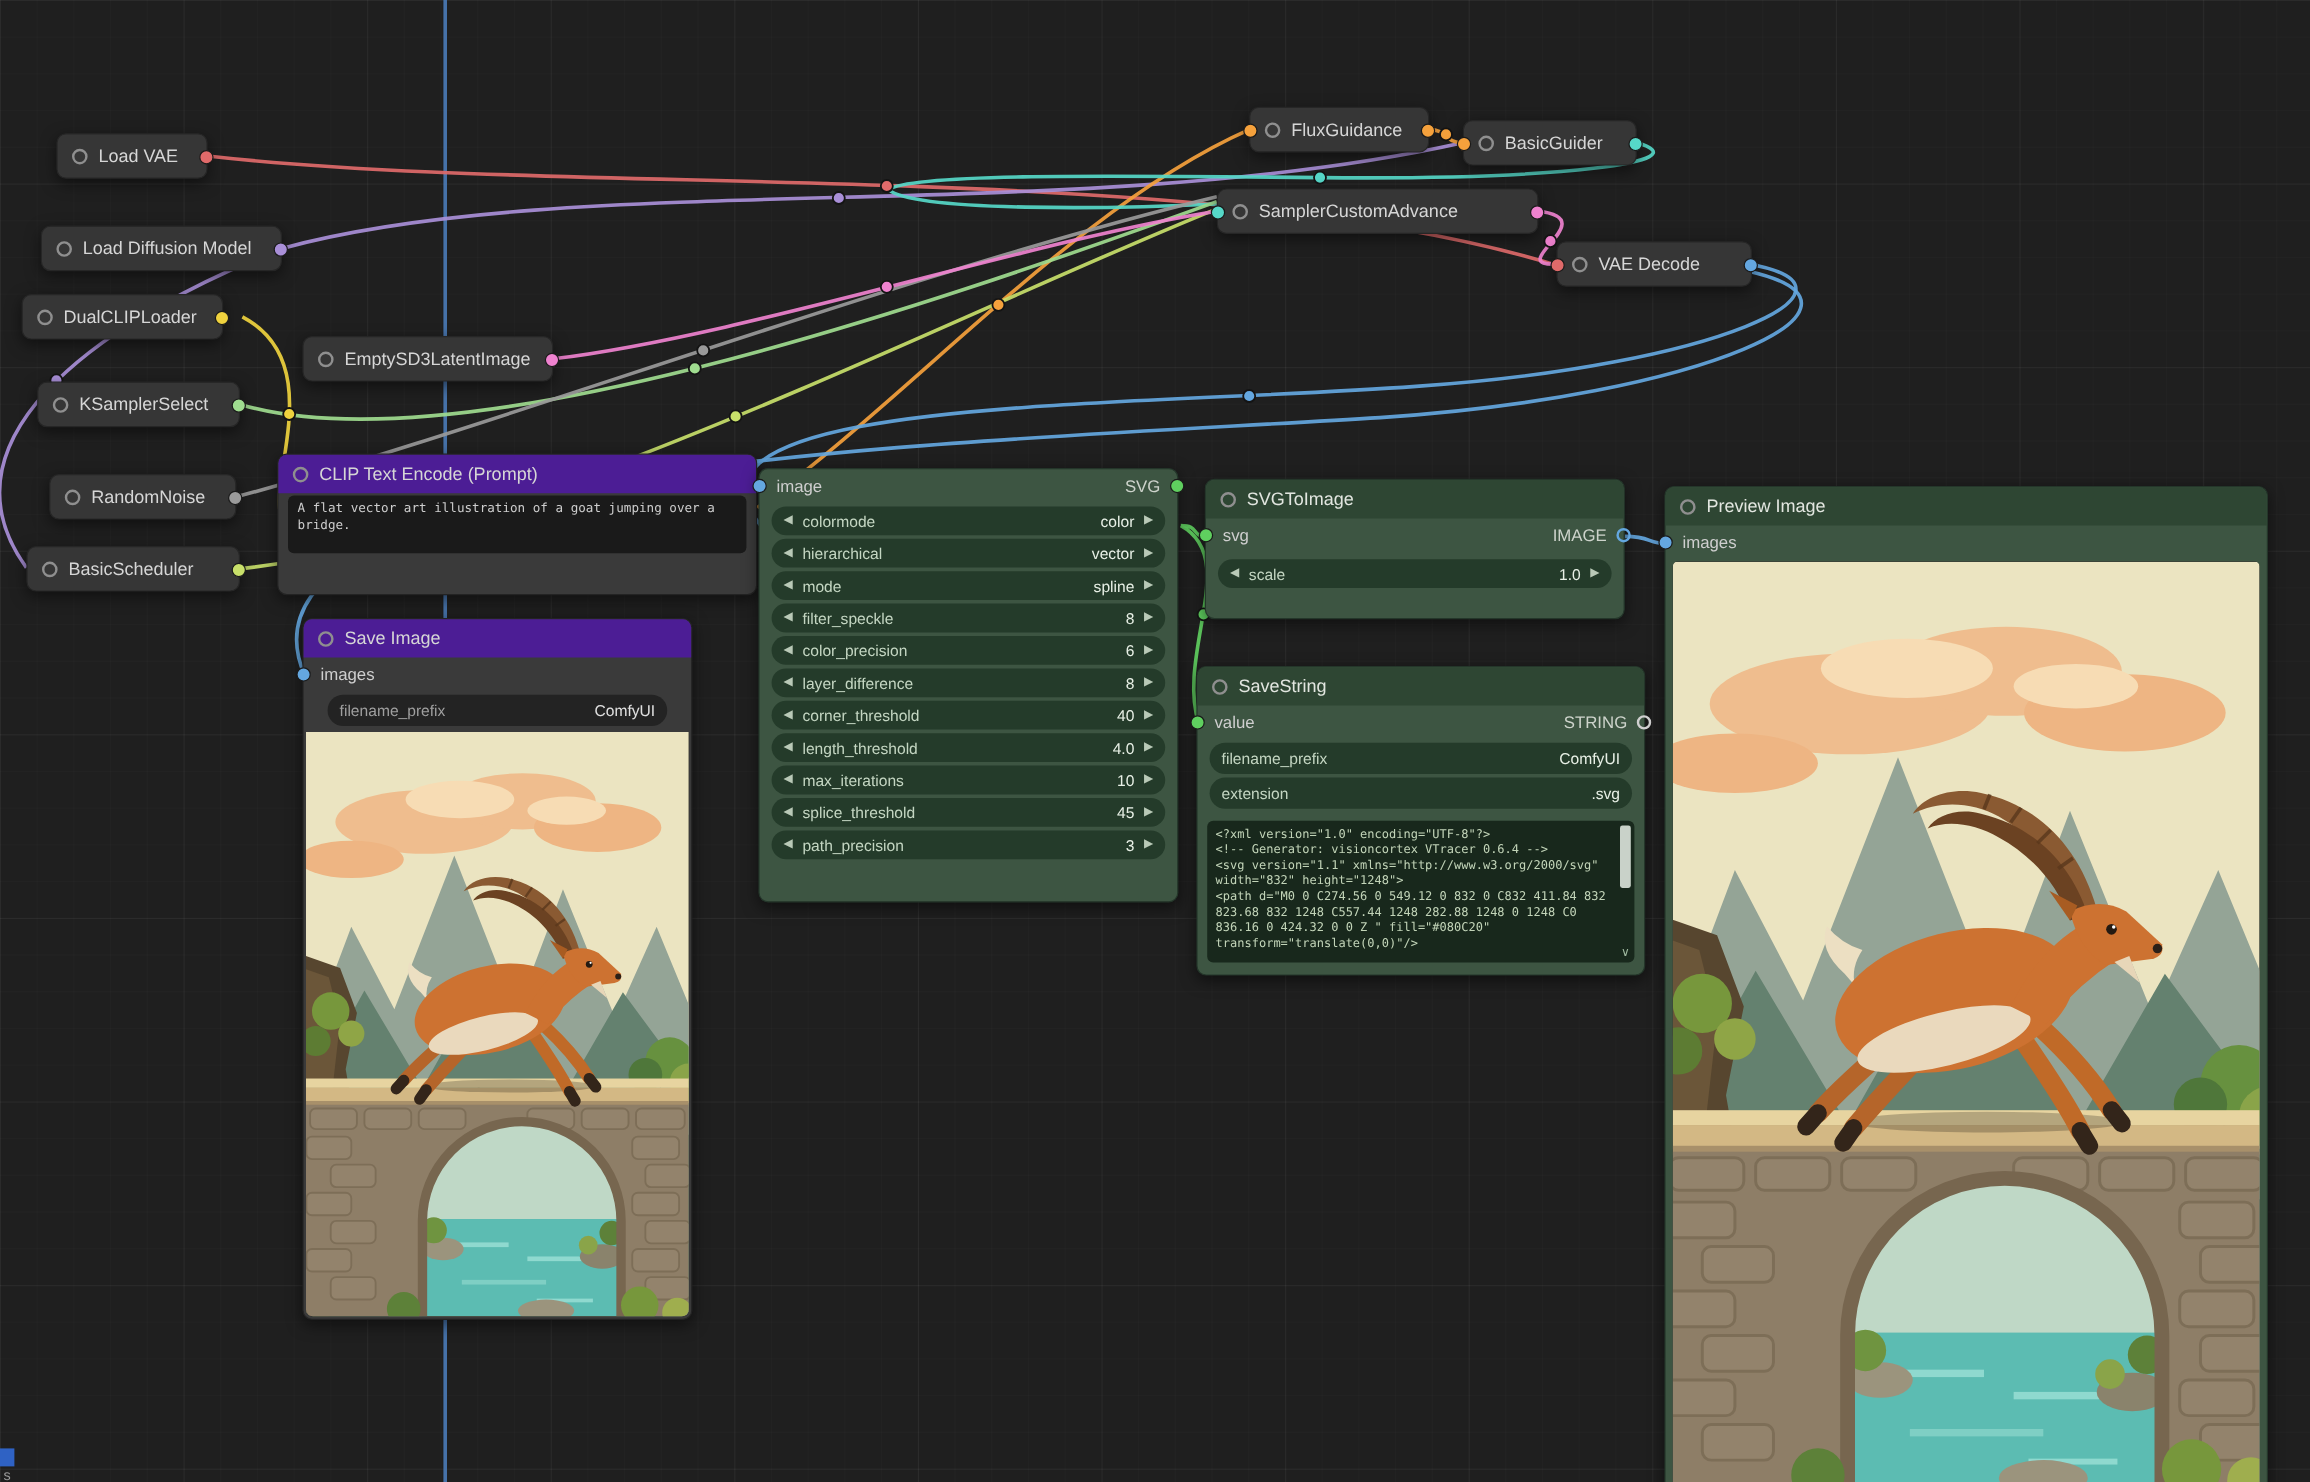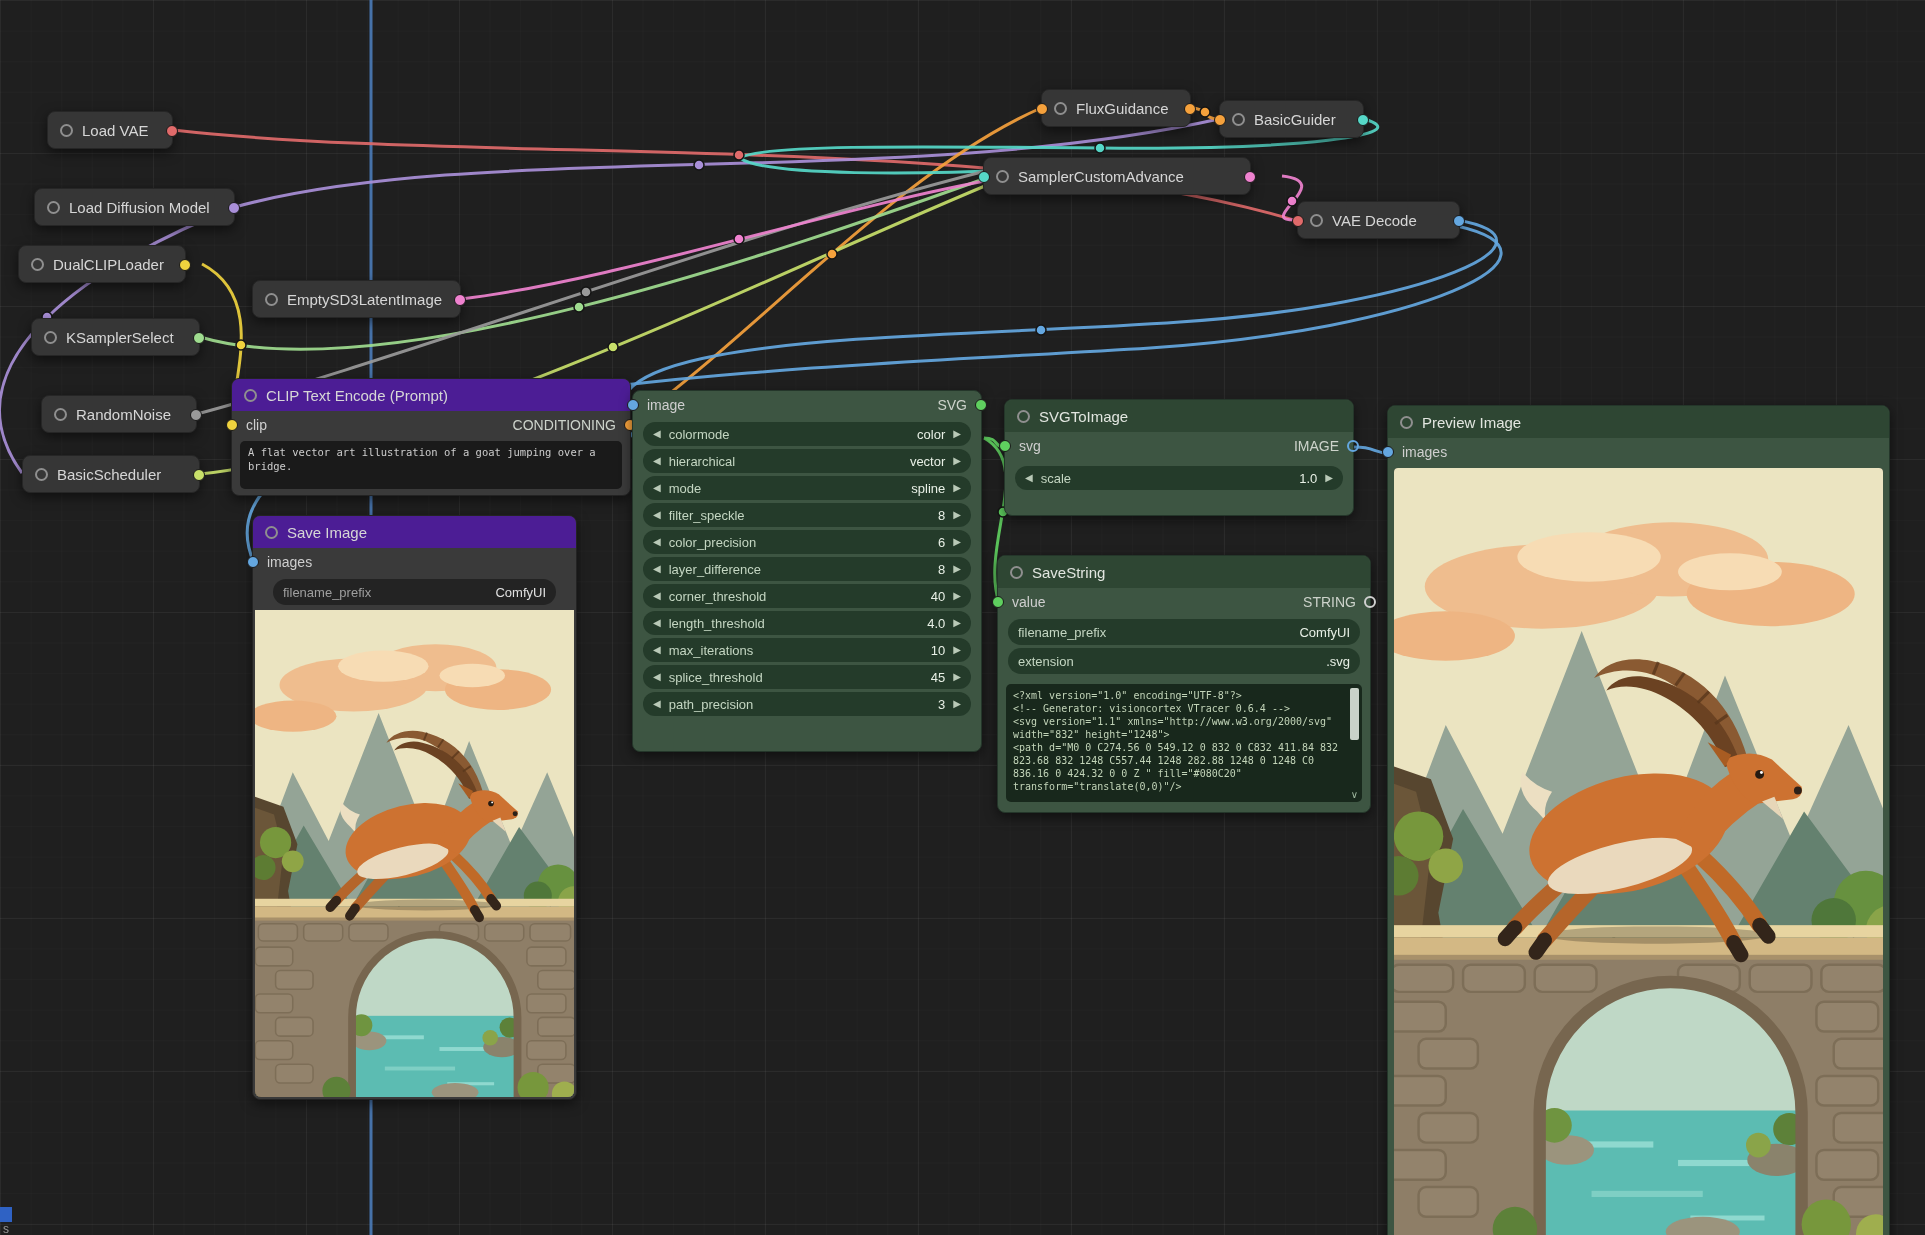--- a/index.html
+++ b/index.html
@@ -249,43 +249,37 @@
   <span class="ntitle">FluxGuidance</span>
   <span class="port in p-orange"></span>
   <span class="port out p-orange"></span>
 </div>
 <div class="node collapsed" style="left:1219px;top:100px;width:145px">
   <span class="cdot"></span>
   <span class="ntitle">BasicGuider</span>
   <span class="port in p-orange"></span>
   <span class="port out p-teal"></span>
 </div>
-<div class="node collapsed" style="left:983px;top:157px;width:268px">
+<div class="node collapsed" style="left:1014px;top:157px;width:268px">
   <span class="cdot"></span>
   <span class="ntitle">SamplerCustomAdvance</span>
   <span class="port in p-teal"></span>
   <span class="port out p-pink"></span>
 </div>
 <div class="node collapsed" style="left:1297px;top:201px;width:163px">
   <span class="cdot"></span>
   <span class="ntitle">VAE Decode</span>
   <span class="port in p-red"></span>
   <span class="port out p-blue"></span>
 </div>
 
 <div class="node full" style="left:231px;top:378px;width:400px;height:118px">
   <div class="header">
     <span class="cdot"></span>
     <span class="ntitle">CLIP Text Encode (Prompt)</span>
-  </div>
-  <div class="slotrow">
-    <span class="port in p-yellow"></span>
-    <span>clip</span>
-    <span class="tname">CONDITIONING</span>
-    <span class="port out p-orange"></span>
   </div>
   <div class="textbox">A flat vector art illustration of a goat jumping over a bridge.</div>
 </div>
 
 <div class="node full" style="left:252px;top:515px;width:325px;height:585px">
   <div class="header">
     <span class="cdot"></span>
     <span class="ntitle">Save Image</span>
   </div>
   <div class="slotrow">

